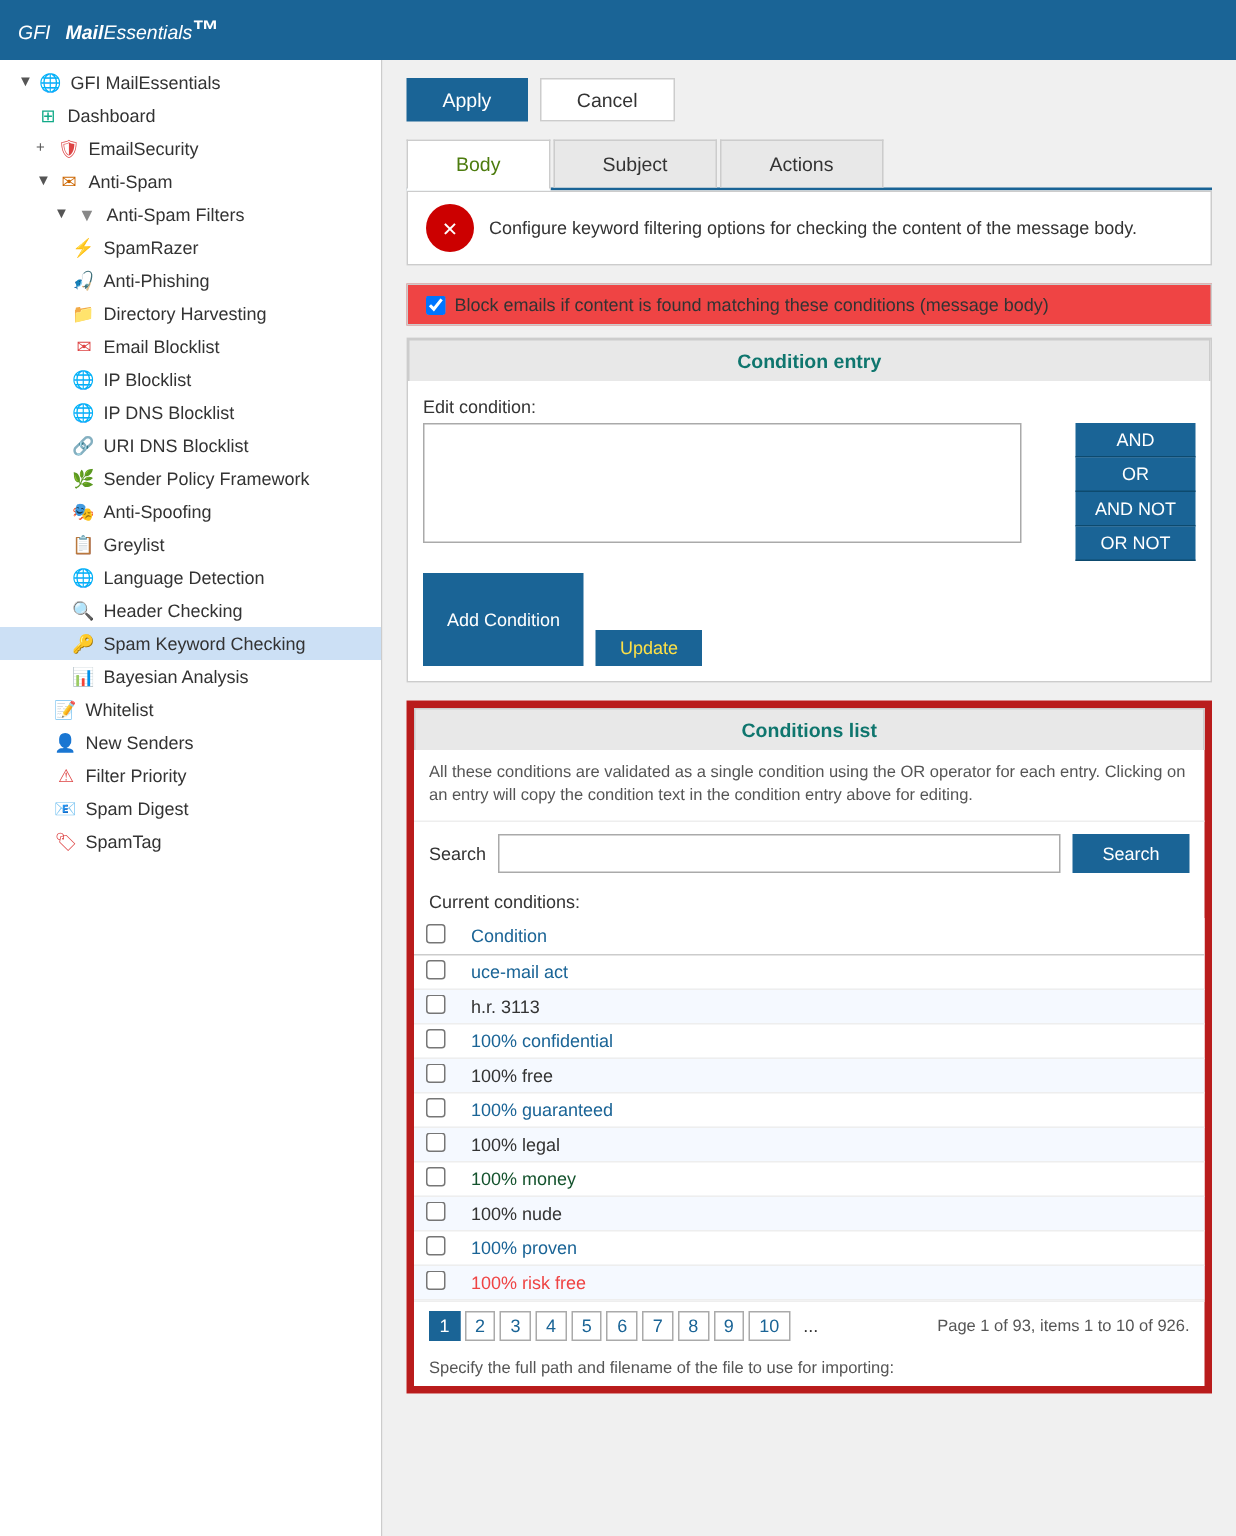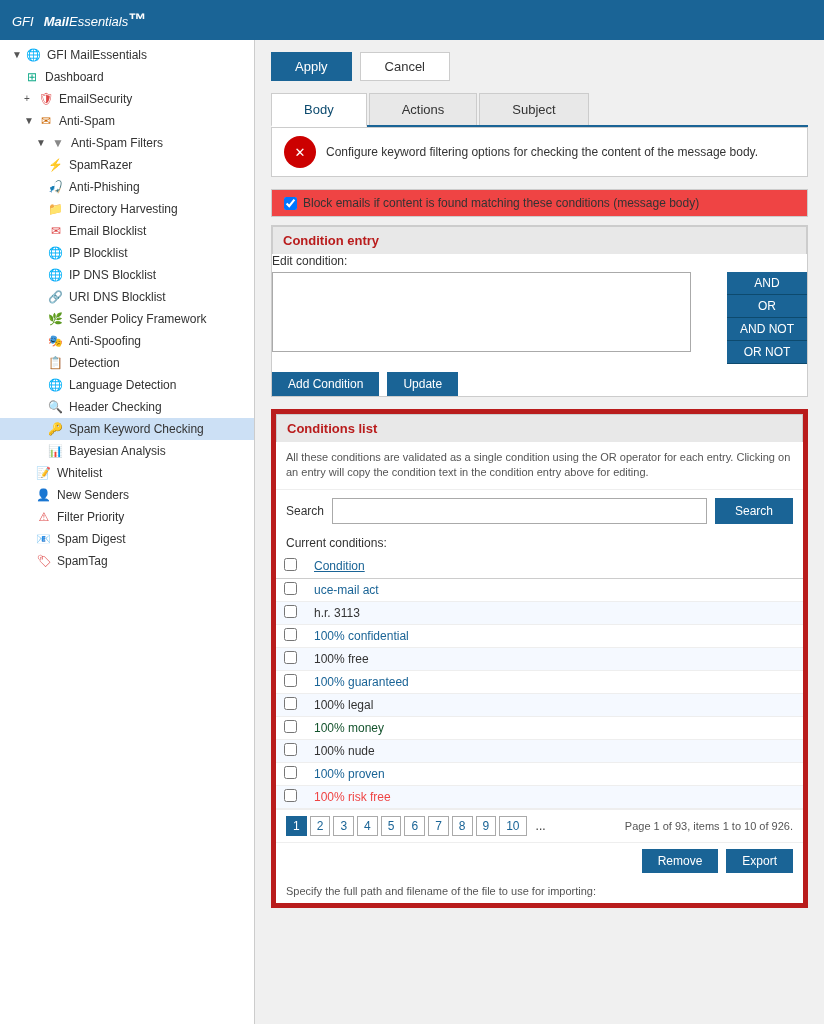--- a/index.html
+++ b/index.html
@@ -29,50 +29,50 @@
     .main { flex: 1; padding: 12px 16px; overflow-y: auto; background: #f0f0f0; }
 
     
     .toolbar { display: flex; gap: 8px; margin-bottom: 12px; }
     .btn-apply { background: #1a6496; color: white; border: none; padding: 6px 24px; cursor: pointer; font-size: 13px; }
     .btn-cancel { background: white; color: #333; border: 1px solid #ccc; padding: 6px 24px; cursor: pointer; font-size: 13px; }
 
     
     .tabs { display: flex; border-bottom: 2px solid #1a6496; margin-bottom: 0; }
     .tab { padding: 8px 32px; background: #e8e8e8; border: 1px solid #ccc; border-bottom: none; cursor: pointer; font-size: 13px; color: #333; margin-right: 2px; }
-    .tab.active { background: white; border-bottom: 2px solid white; margin-bottom: -2px; color: #0c4a6e; font-weight: 500; }
+    .tab.active { background: white; border-bottom: 2px solid white; margin-bottom: -2px; color: #4d7c0f; font-weight: 500; }
 
     
     .card { background: white; border: 1px solid #ccc; margin-bottom: 12px; }
 
     
     .info-row { display: flex; align-items: center; gap: 10px; padding: 8px 12px; }
     .info-icon { width: 32px; height: 32px; background: #cc0000; border-radius: 50%; display: flex; align-items: center; justify-content: center; color: white; font-size: 14px; flex-shrink: 0; }
     .info-text { font-size: 12px; color: #333; }
 
     
     .checkbox-row { display: flex; align-items: center; gap: 6px; padding: 6px 12px; background: #ef4444; border: 1px solid #ccc; margin-bottom: 8px; }
     .checkbox-row label { font-size: 12px; color: #333; }
 
     
-    .section-title { background: #e8e8e8; border: 1px solid #ccc; border-bottom: none; padding: 6px 10px; font-size: 13px; font-weight: 600; color: #b91c1c; }
+    .section-title { background: #e8e8e8; border: 1px solid #ccc; border-bottom: none; padding: 6px 10px; font-size: 13px; font-weight: 600; color: #0f766e; text-align: center; }
 
     
     .condition-entry { border: 1px solid #ccc; background: white; margin-bottom: 12px; }
-    .condition-entry-inner { padding: 0; }
+    .condition-entry-inner { padding: 10px; }
     .edit-label { font-size: 12px; color: #333; margin-bottom: 4px; }
 
     .condition-input-row { display: flex; gap: 0; }
     .condition-textarea { flex: 1; height: 80px; border: 1px solid #aaa; padding: 4px; font-size: 12px; resize: none; outline: none; }
     .condition-buttons { display: flex; flex-direction: column; margin-left: 36px; }
     .cond-btn { background: #1a6496; color: white; border: none; padding: 4px 0; cursor: pointer; font-size: 12px; width: 80px; text-align: center; border-bottom: 1px solid #0d4a6e; }
 
     .action-buttons { display: flex; gap: 8px; margin-top: 8px; }
     .btn-add-condition { background: #1a6496; color: white; border: none; padding: 5px 16px; cursor: pointer; font-size: 12px; }
-    .btn-update { background: #1a6496; color: #ffffff; border: none; padding: 5px 16px; cursor: pointer; font-size: 12px; }
+    .btn-update { background: #1a6496; color: #fde047; border: none; padding: 5px 16px; cursor: pointer; font-size: 12px; margin-top: 38px; }
 
     
     .conditions-list { border: 5px solid #b91c1c; background: white; }
     .clist-info { font-size: 11px; color: #555; padding: 8px 10px; border-bottom: 1px solid #eee; line-height: 1.4; }
     .search-row { display: flex; align-items: center; gap: 8px; padding: 8px 10px; }
     .search-label { font-size: 12px; color: #333; }
     .search-input { flex: 1; border: 1px solid #aaa; padding: 4px 6px; font-size: 12px; outline: none; height: 26px; }
     .btn-search { background: #1a6496; color: white; border: none; padding: 4px 20px; cursor: pointer; font-size: 12px; height: 26px; }
 
     .current-conditions-label { font-size: 12px; color: #333; padding: 4px 10px; }
@@ -182,21 +182,21 @@
       <span class="label">Sender Policy Framework</span>
     </div>
 
     <div class="sidebar-item tree-indent-4">
       <span class="icon" style="color:#666;">🎭</span>
       <span class="label">Anti-Spoofing</span>
     </div>
 
     <div class="sidebar-item tree-indent-4">
       <span class="icon" style="color:#888;">📋</span>
-      <span class="label">Detection</span>
+      <span class="label">Greylist</span>
     </div>
 
     <div class="sidebar-item tree-indent-4">
       <span class="icon" style="color:#1a6496;">🌐</span>
       <span class="label">Language Detection</span>
     </div>
 
     <div class="sidebar-item tree-indent-4">
       <span class="icon" style="color:#1a8;">🔍</span>
       <span class="label">Header Checking</span>
@@ -241,22 +241,22 @@
 
   <div class="main">
 
     <div class="toolbar">
       <button class="btn-apply">Apply</button>
       <button class="btn-cancel">Cancel</button>
     </div>
 
     <div class="tabs">
       <div class="tab active">Body</div>
+      <div class="tab">Subject</div>
       <div class="tab">Actions</div>
-      <div class="tab">Subject</div>
     </div>
 
     <div class="card">
 
       <div class="info-row">
         <div class="info-icon">
           <span>✕</span>
         </div>
         <span class="info-text">Configure keyword filtering options for checking the content of the message body.</span>
       </div>
@@ -293,21 +293,21 @@
       <div class="search-row">
         <span class="search-label">Search</span>
         <input type="text" class="search-input" placeholder="" style="">
         <button class="btn-search">Search</button>
       </div>
       <div class="current-conditions-label">Current conditions:</div>
       <table class="cond-table">
         <thead>
           <tr>
             <th style="width:30px;"><input type="checkbox" style=""></th>
-            <th style="color:#1a6496;text-decoration:underline;">Condition</th>
+            <th style="color:#1a6496;">Condition</th>
           </tr>
         </thead>
         <tbody id="conditions-tbody">
         <tr>
       <td><input type="checkbox" style=""></td>
       <td style="color:#1a6496">uce-mail act</td>
     </tr>
             <tr>
       <td><input type="checkbox" style=""></td>
       <td style="color:#333">h.r. 3113</td>
@@ -357,21 +357,17 @@
             <span class="page-num">6</span>
             <span class="page-num">7</span>
             <span class="page-num">8</span>
             <span class="page-num">9</span>
             <span class="page-num">10</span>
             <span class="page-num ellipsis">...</span>
           </div>
         <div class="page-info">Page 1 of 93, items 1 to 10 of 926.</div>
       </div>
 
-      <div class="bottom-buttons">
-        <button class="btn-remove">Remove</button>
-        <button class="btn-export">Export</button>
-      </div>
       <div class="import-text">Specify the full path and filename of the file to use for importing:</div>
     </div>
 
   </div>
 </div>
 
 </body></html>

